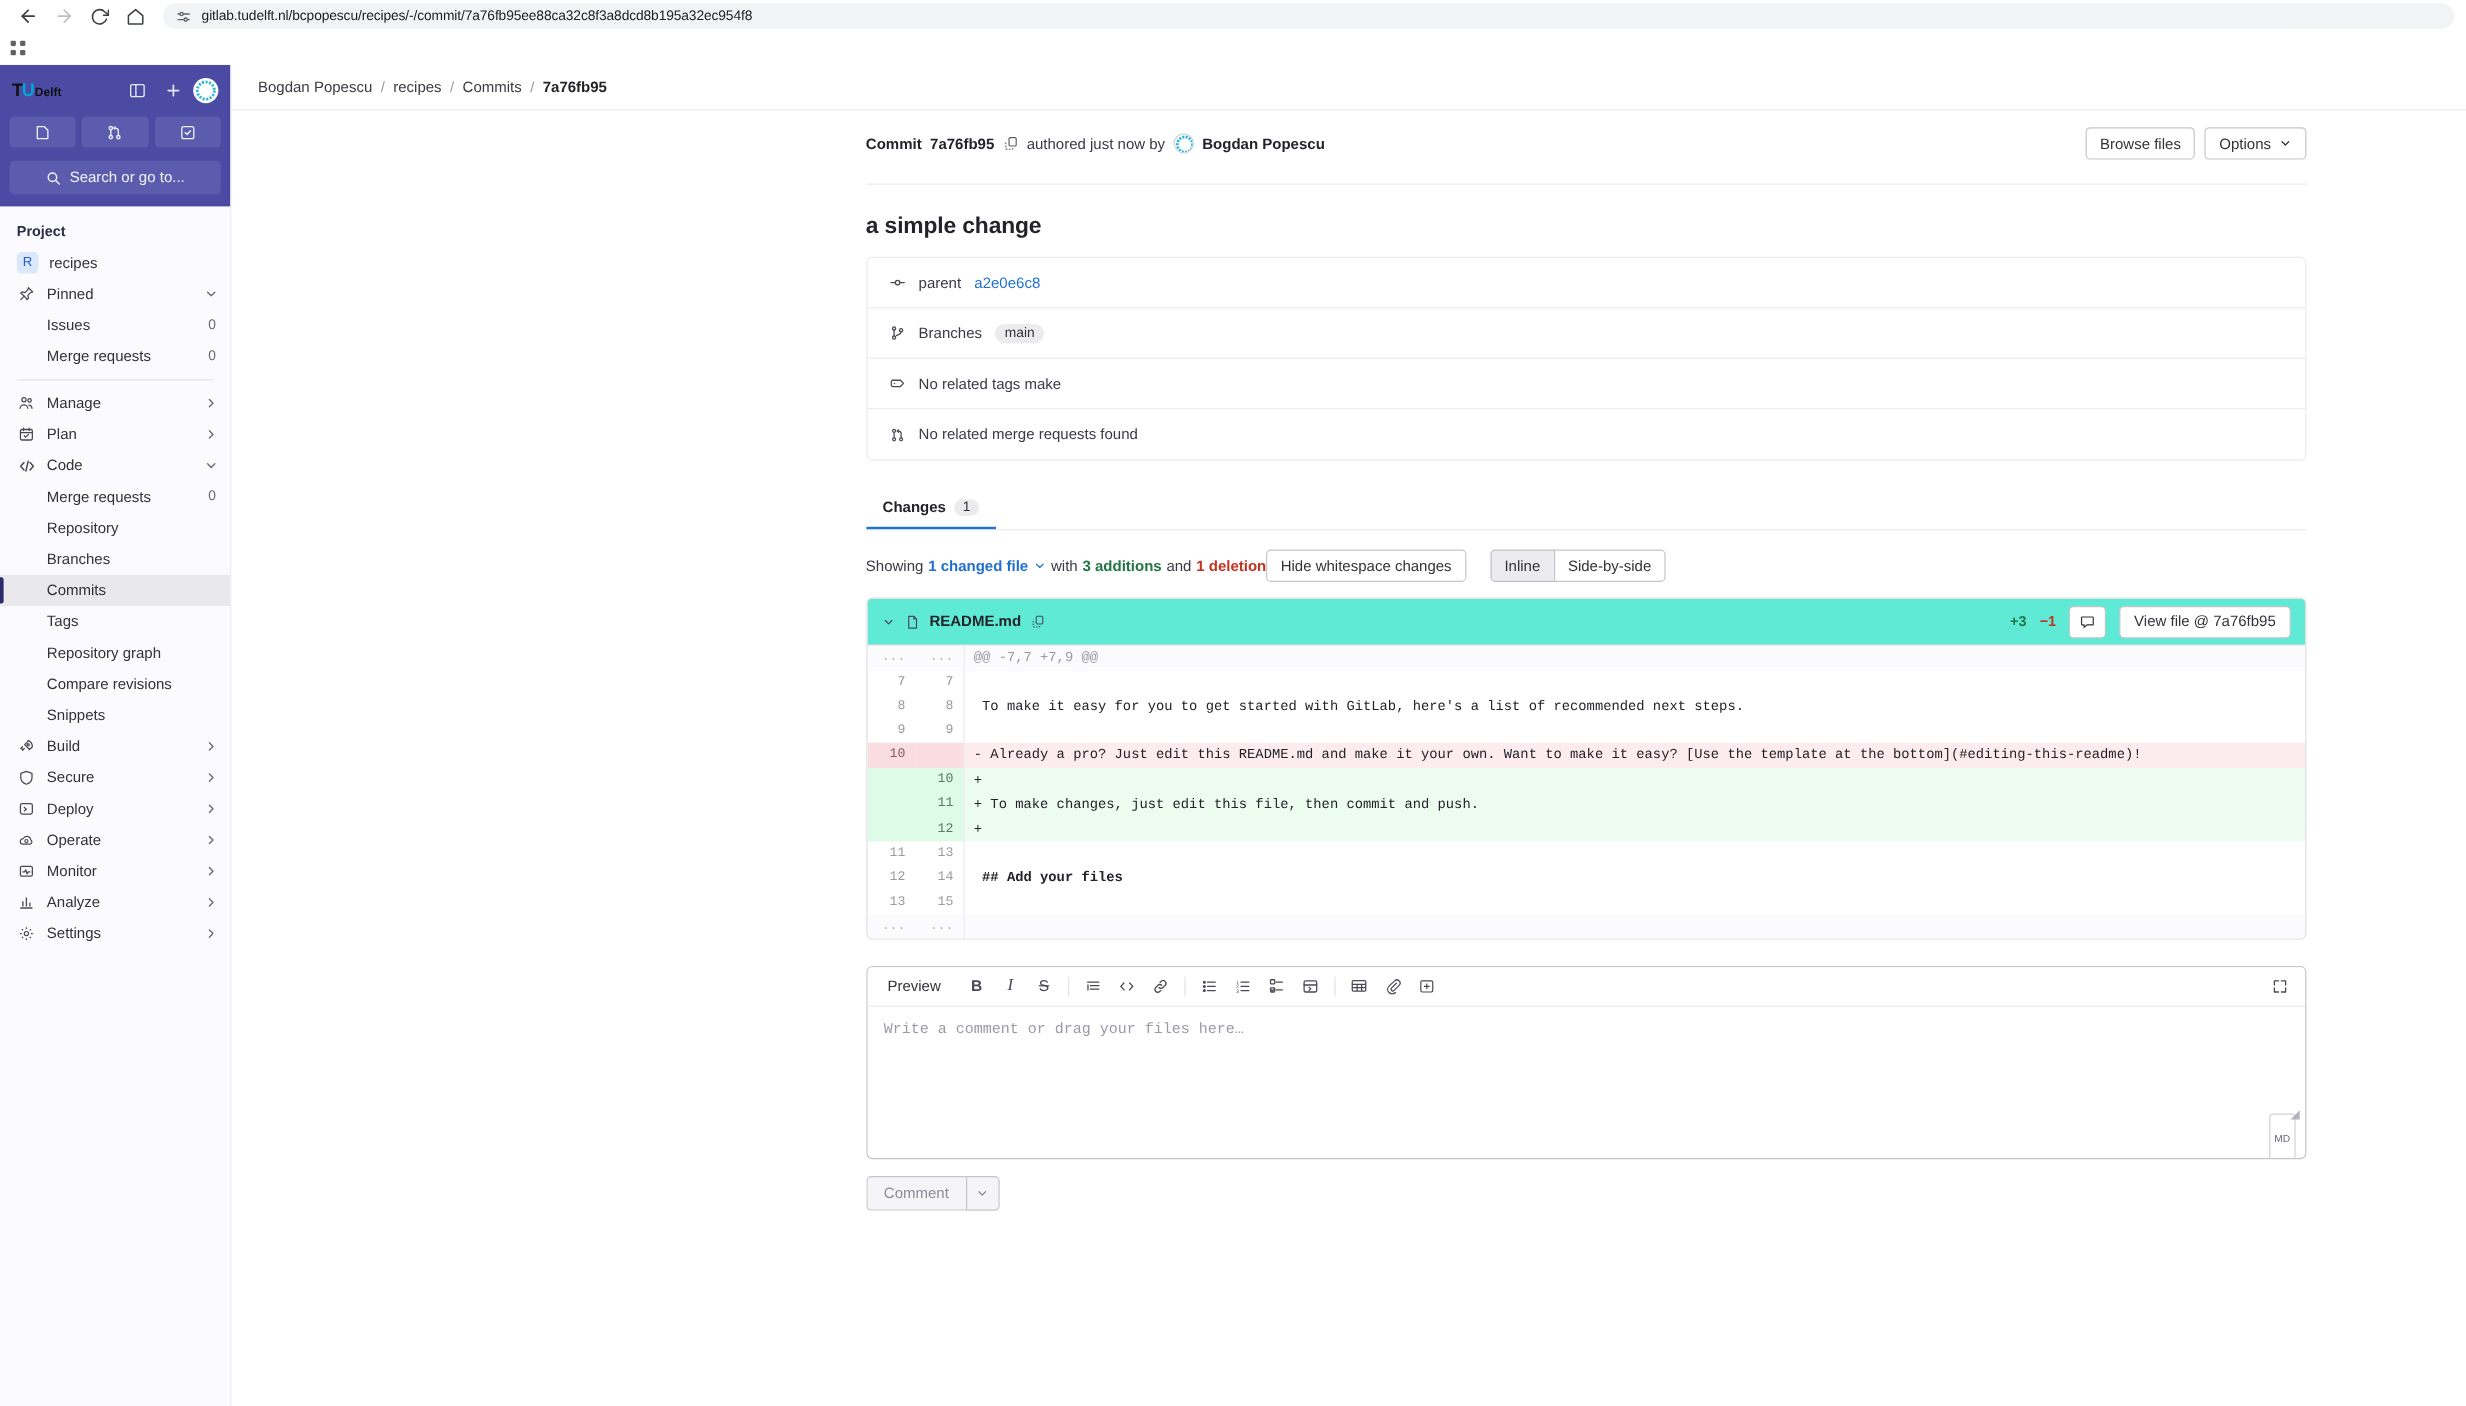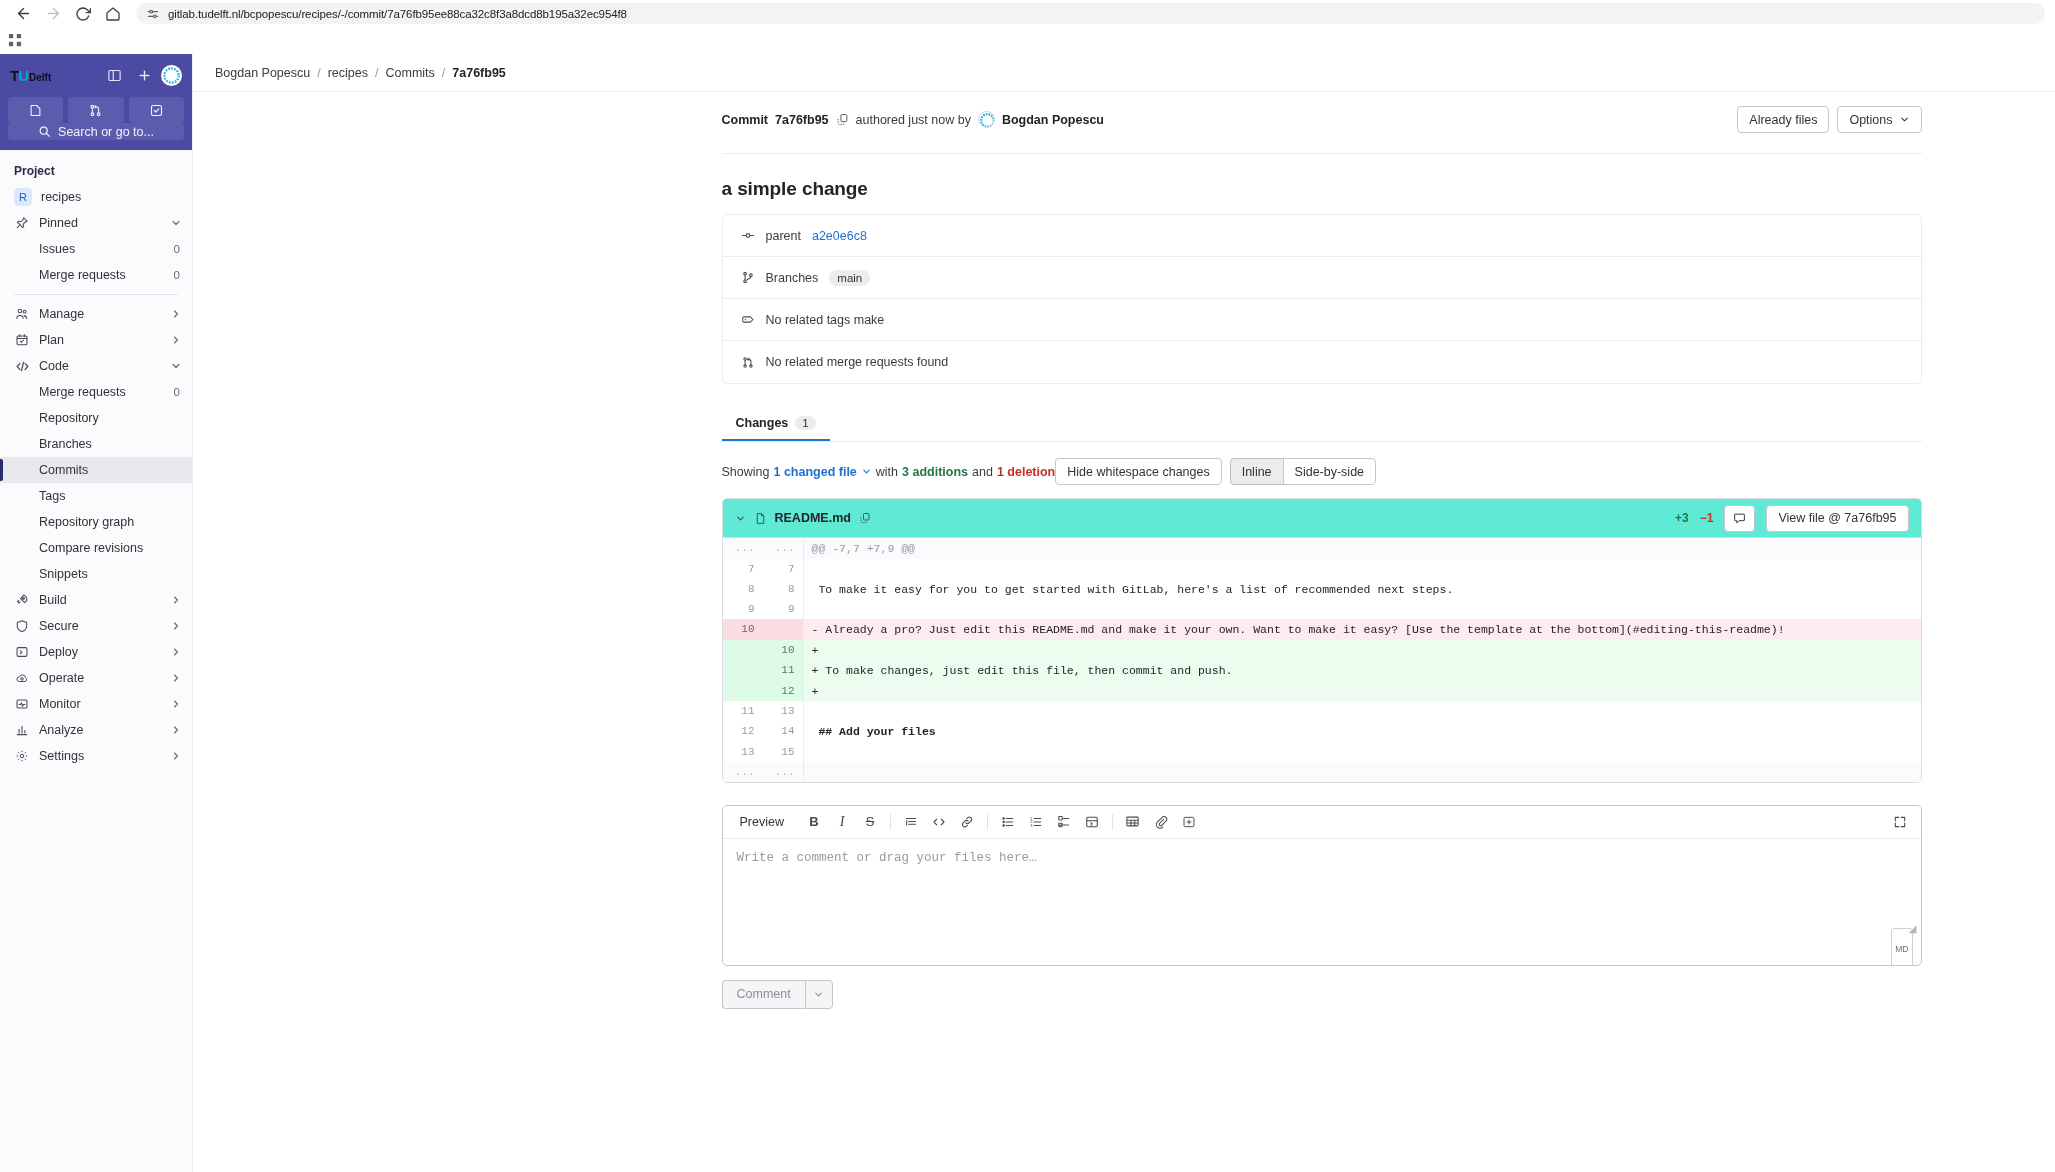--- a/index.html
+++ b/index.html
@@ -127,22 +127,22 @@
   }
   .sb-quick {
     flex: 1;
     height: 26px;
     background: #5c5cae;
     border-radius: 4px;
     display:flex; align-items:center; justify-content:center;
     color: #f0f0fa;
   }
   .sb-search {
-    margin-top: 0;
-    height: 17px;
+    margin-top: 11px;
+    height: 28px;
     background: #5c5cae;
     border-radius: 4px;
     display:flex; align-items:center; justify-content:center;
     gap: 7px;
     color: #f2f2fb;
     font-size: 12.5px;
   }
   .sidebar-scroll {
     flex: 1;
     overflow: hidden;
@@ -363,21 +363,21 @@
     align-items: center;
     gap: 4px;
   }
   .showing-text .lnk { color:#1f6fd0; font-weight:bold; cursor:pointer; }
   .showing-text .add { color:#217645; font-weight:bold; }
   .showing-text .del { color:#c1321f; font-weight:bold; }
   .chev-small { color:#1f6fd0; display:flex; }
   .showing-actions { display:flex; align-items:center; gap: 8px; }
   .seg-group { display:flex; }
   .seg-group .btn { border-radius: 0; margin-left: -1px; }
-  .seg-group .btn:first-child { border-radius: 4px 0 0 4px; margin-left:0; }
+  .seg-group .btn:first-child { border-radius: 4px 0 0 4px; margin-left:12px; }
   .seg-group .btn:last-child { border-radius: 0 4px 4px 0; }
 
   
   .diff-card {
     border: 1px solid #dcdcdf;
     border-radius: 5px;
     overflow: hidden;
     background: #fff;
   }
   .diff-head {
@@ -889,21 +889,21 @@
             <span class="author-avatar">
               <svg width="17" height="17" viewBox="0 0 24 24">
                   <circle cx="12" cy="12" r="12" fill="#ffffff"></circle>
                   <circle cx="12" cy="12" r="9" fill="none" stroke="#29b6d8" stroke-width="3.4" stroke-dasharray="2.4 1.5"></circle>
                   <circle cx="12" cy="12" r="5.5" fill="#ffffff"></circle>
                 </svg>
             </span>
             <span class="author-name">Bogdan Popescu</span>
           </div>
           <div class="commit-meta-right">
-            <button class="btn">Already files</button>
+            <button class="btn">Browse files</button>
             <button class="btn">
               <span>Options</span>
               <span style="display:flex;">
                 <svg width="11" height="11" viewBox="0 0 24 24" fill="none" stroke="currentColor" stroke-width="2.3" stroke-linecap="round" stroke-linejoin="round">
                     <polyline points="6 9 12 15 18 9"></polyline>
                   </svg>
               </span>
             </button>
           </div>
         </div>

